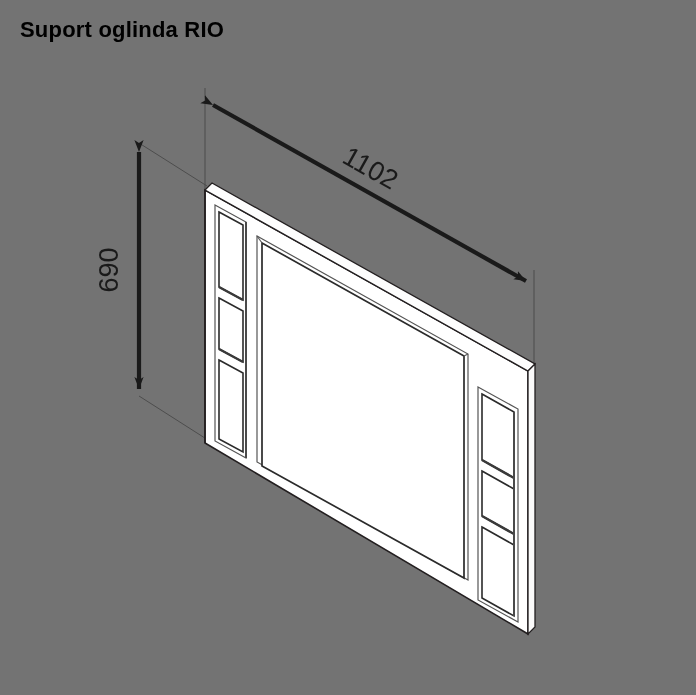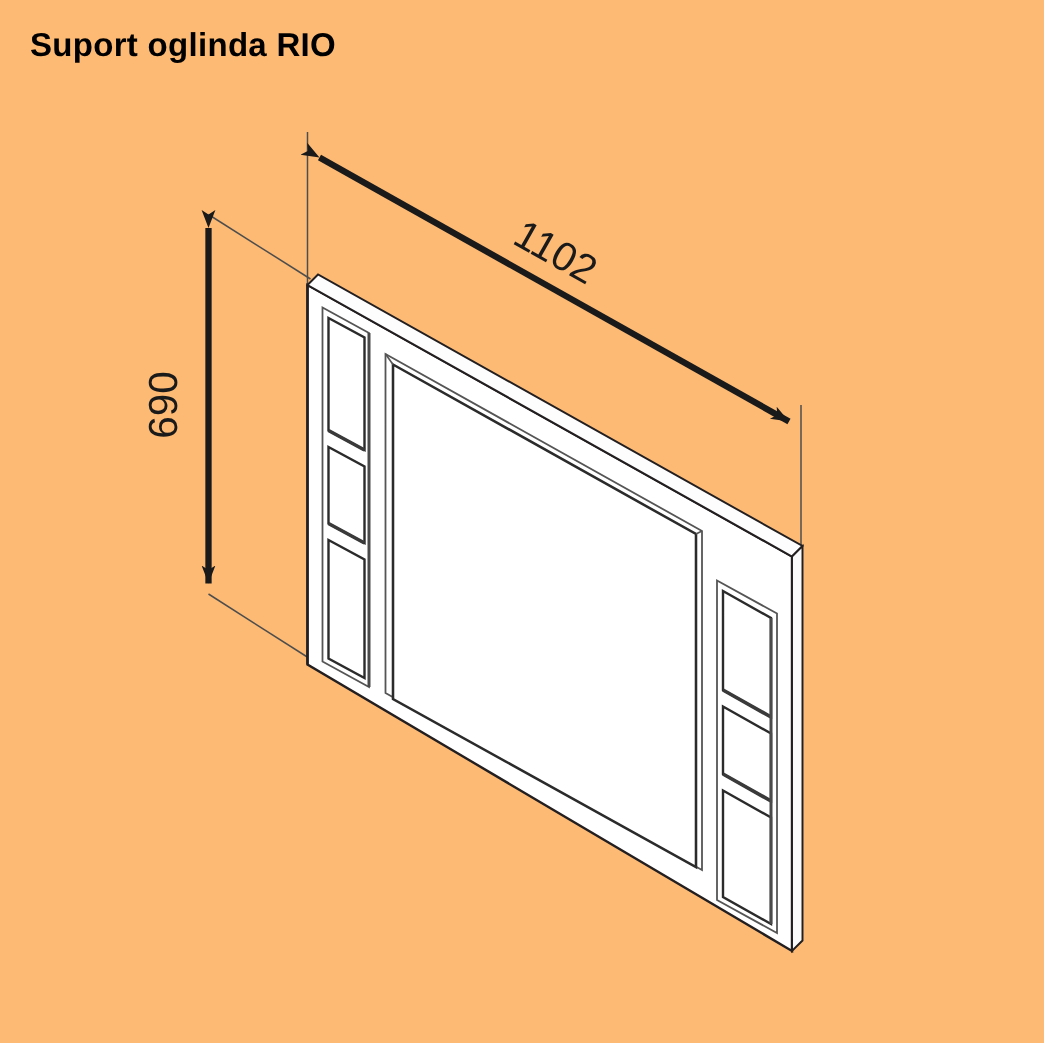--- a/index.html
+++ b/index.html
@@ -12,21 +12,21 @@
     height: 695px;
     position: relative;
     font-family: "Liberation Sans", sans-serif;
     overflow: hidden;
   }
   #page {
     position: absolute;
     top: 0; left: 0;
     width: 696px;
     height: 695px;
-    background: #fdba74;
+    background: #737373;
   }
   #title {
     position: absolute;
     left: 20px;
     top: 17px;
     font-family: "Liberation Sans", sans-serif;
     font-size: 22px;
     font-weight: bold;
     color: #000000;
     letter-spacing: 0.2px;

